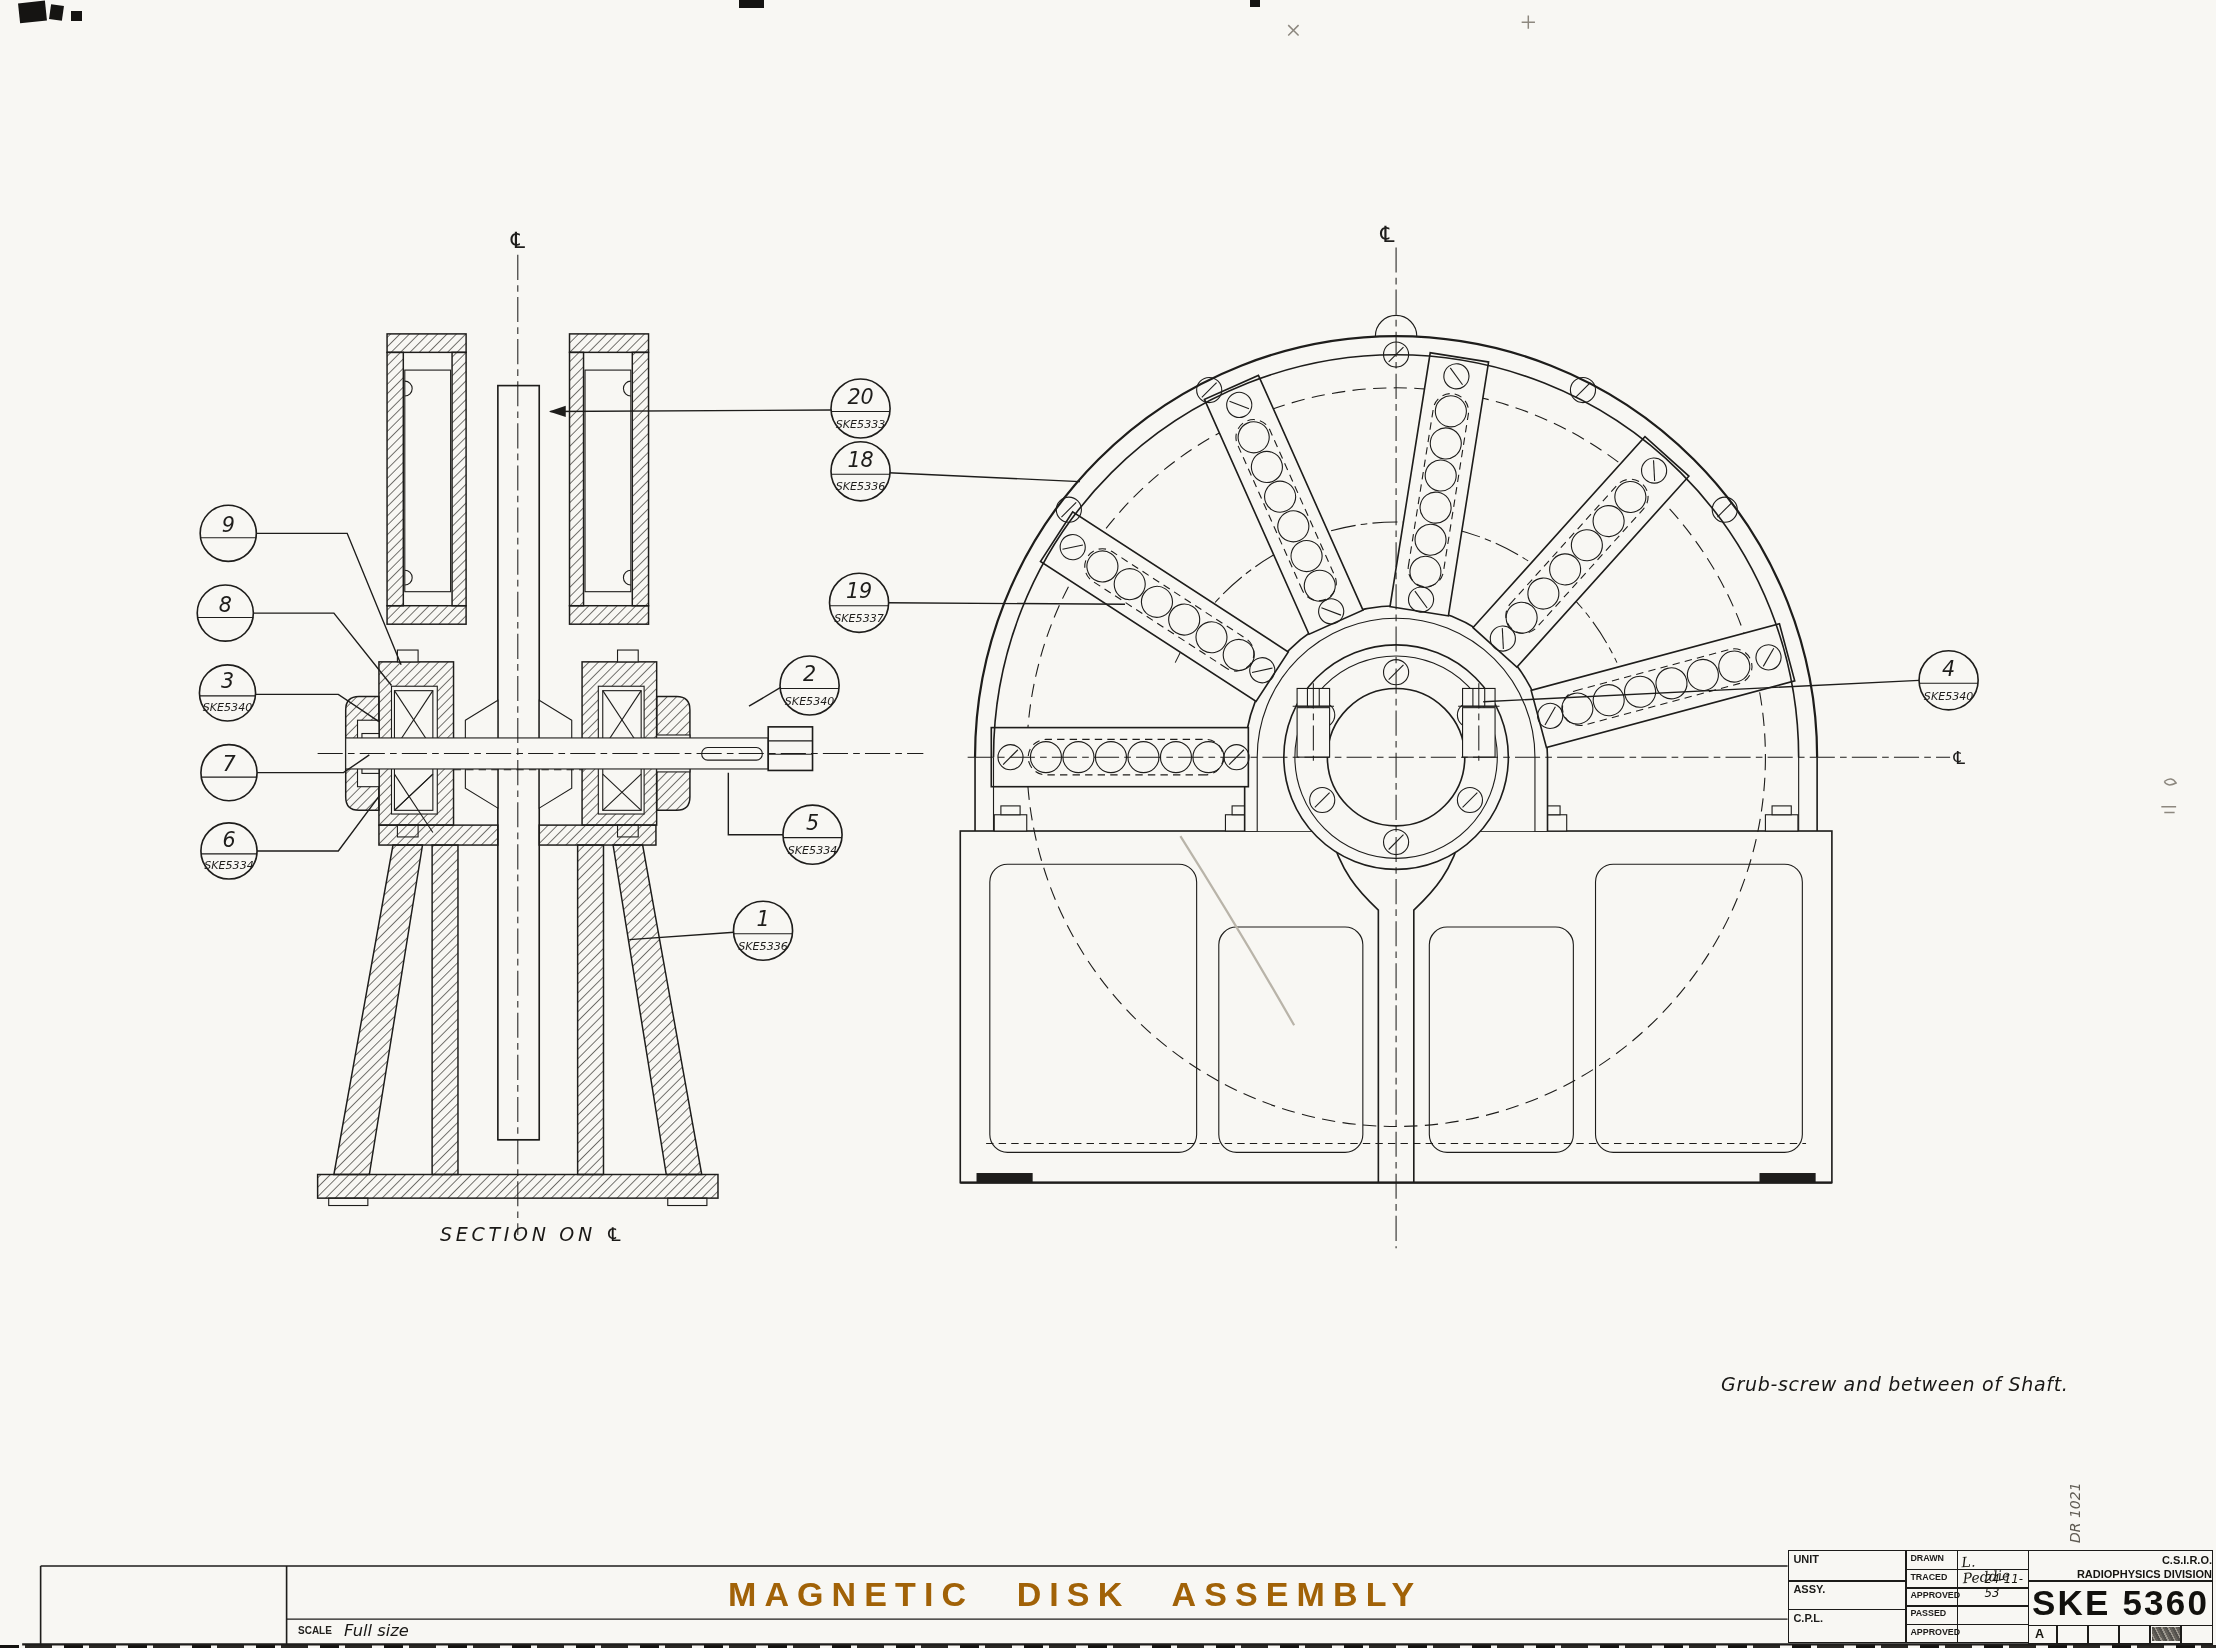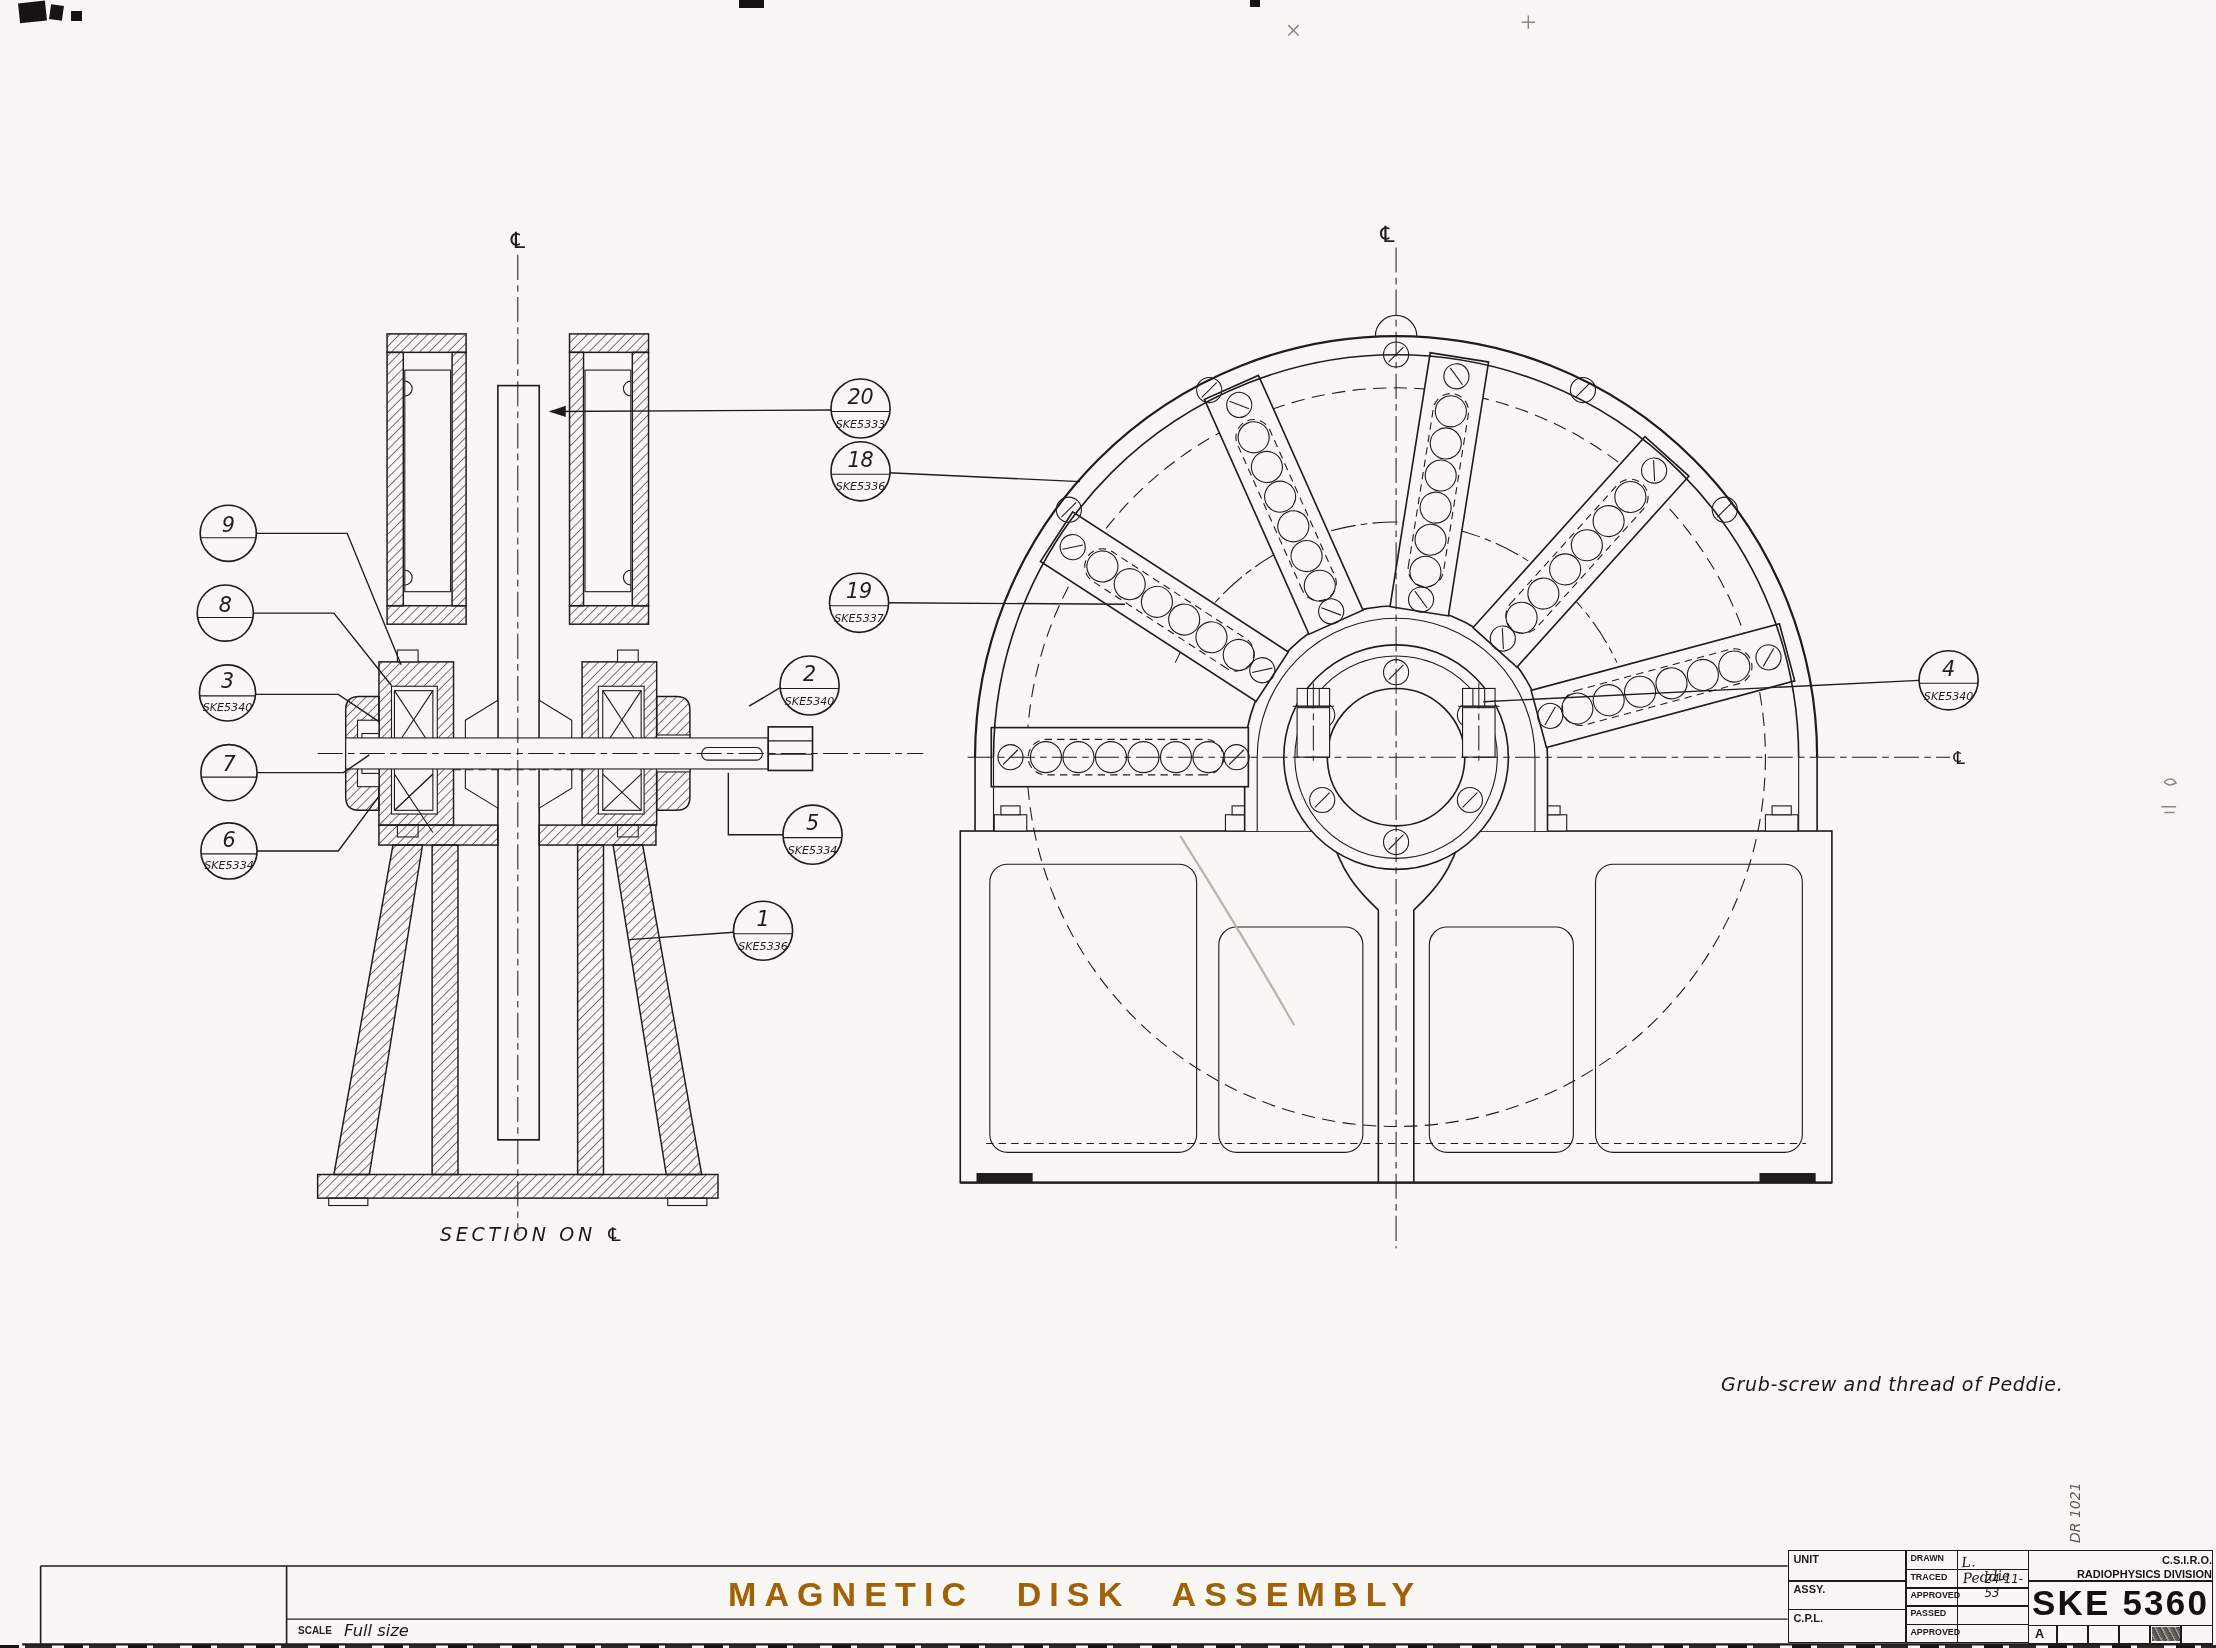--- a/index.html
+++ b/index.html
@@ -355,21 +355,21 @@
     <g>
       <path d="M1598,1132 Q1680,1262 1752,1388" class="faint"></path>
       <path d="M1744,34 l14,14 M1758,34 l-14,14" class="speck"></path>
       <path d="M2060,30 h18 M2069,21 v18" class="speck"></path>
       <path d="M2930,1058 q10,-8 16,2 q-12,6 -16,-2 M2926,1092 h20 M2930,1100 h14" class="speck"></path>
     </g>
   </svg>
 
   <div class="abs hand section-cap" style="left:440px;top:1223px;">SECTION ON ℄</div>
 
-  <div class="abs hand note" style="left:1721px;top:1373px;">Grub-screw and thread of Peddie.</div>
+  <div class="abs hand note" style="left:1721px;top:1373px;">Grub-screw and between of Shaft.</div>
 
   <div class="abs title-main" style="left:728px;top:1575px;">MAGNETIC DISK ASSEMBLY</div>
 
   <div class="abs scale-lbl" style="left:298px;top:1625px;">SCALE</div>
   <div class="abs hand scale-val" style="left:344px;top:1621px;">Full size</div>
 
   <div class="abs hand dr" style="left:2067px;top:1543px;">DR 1021</div>
 
   <div class="tblock">
 

